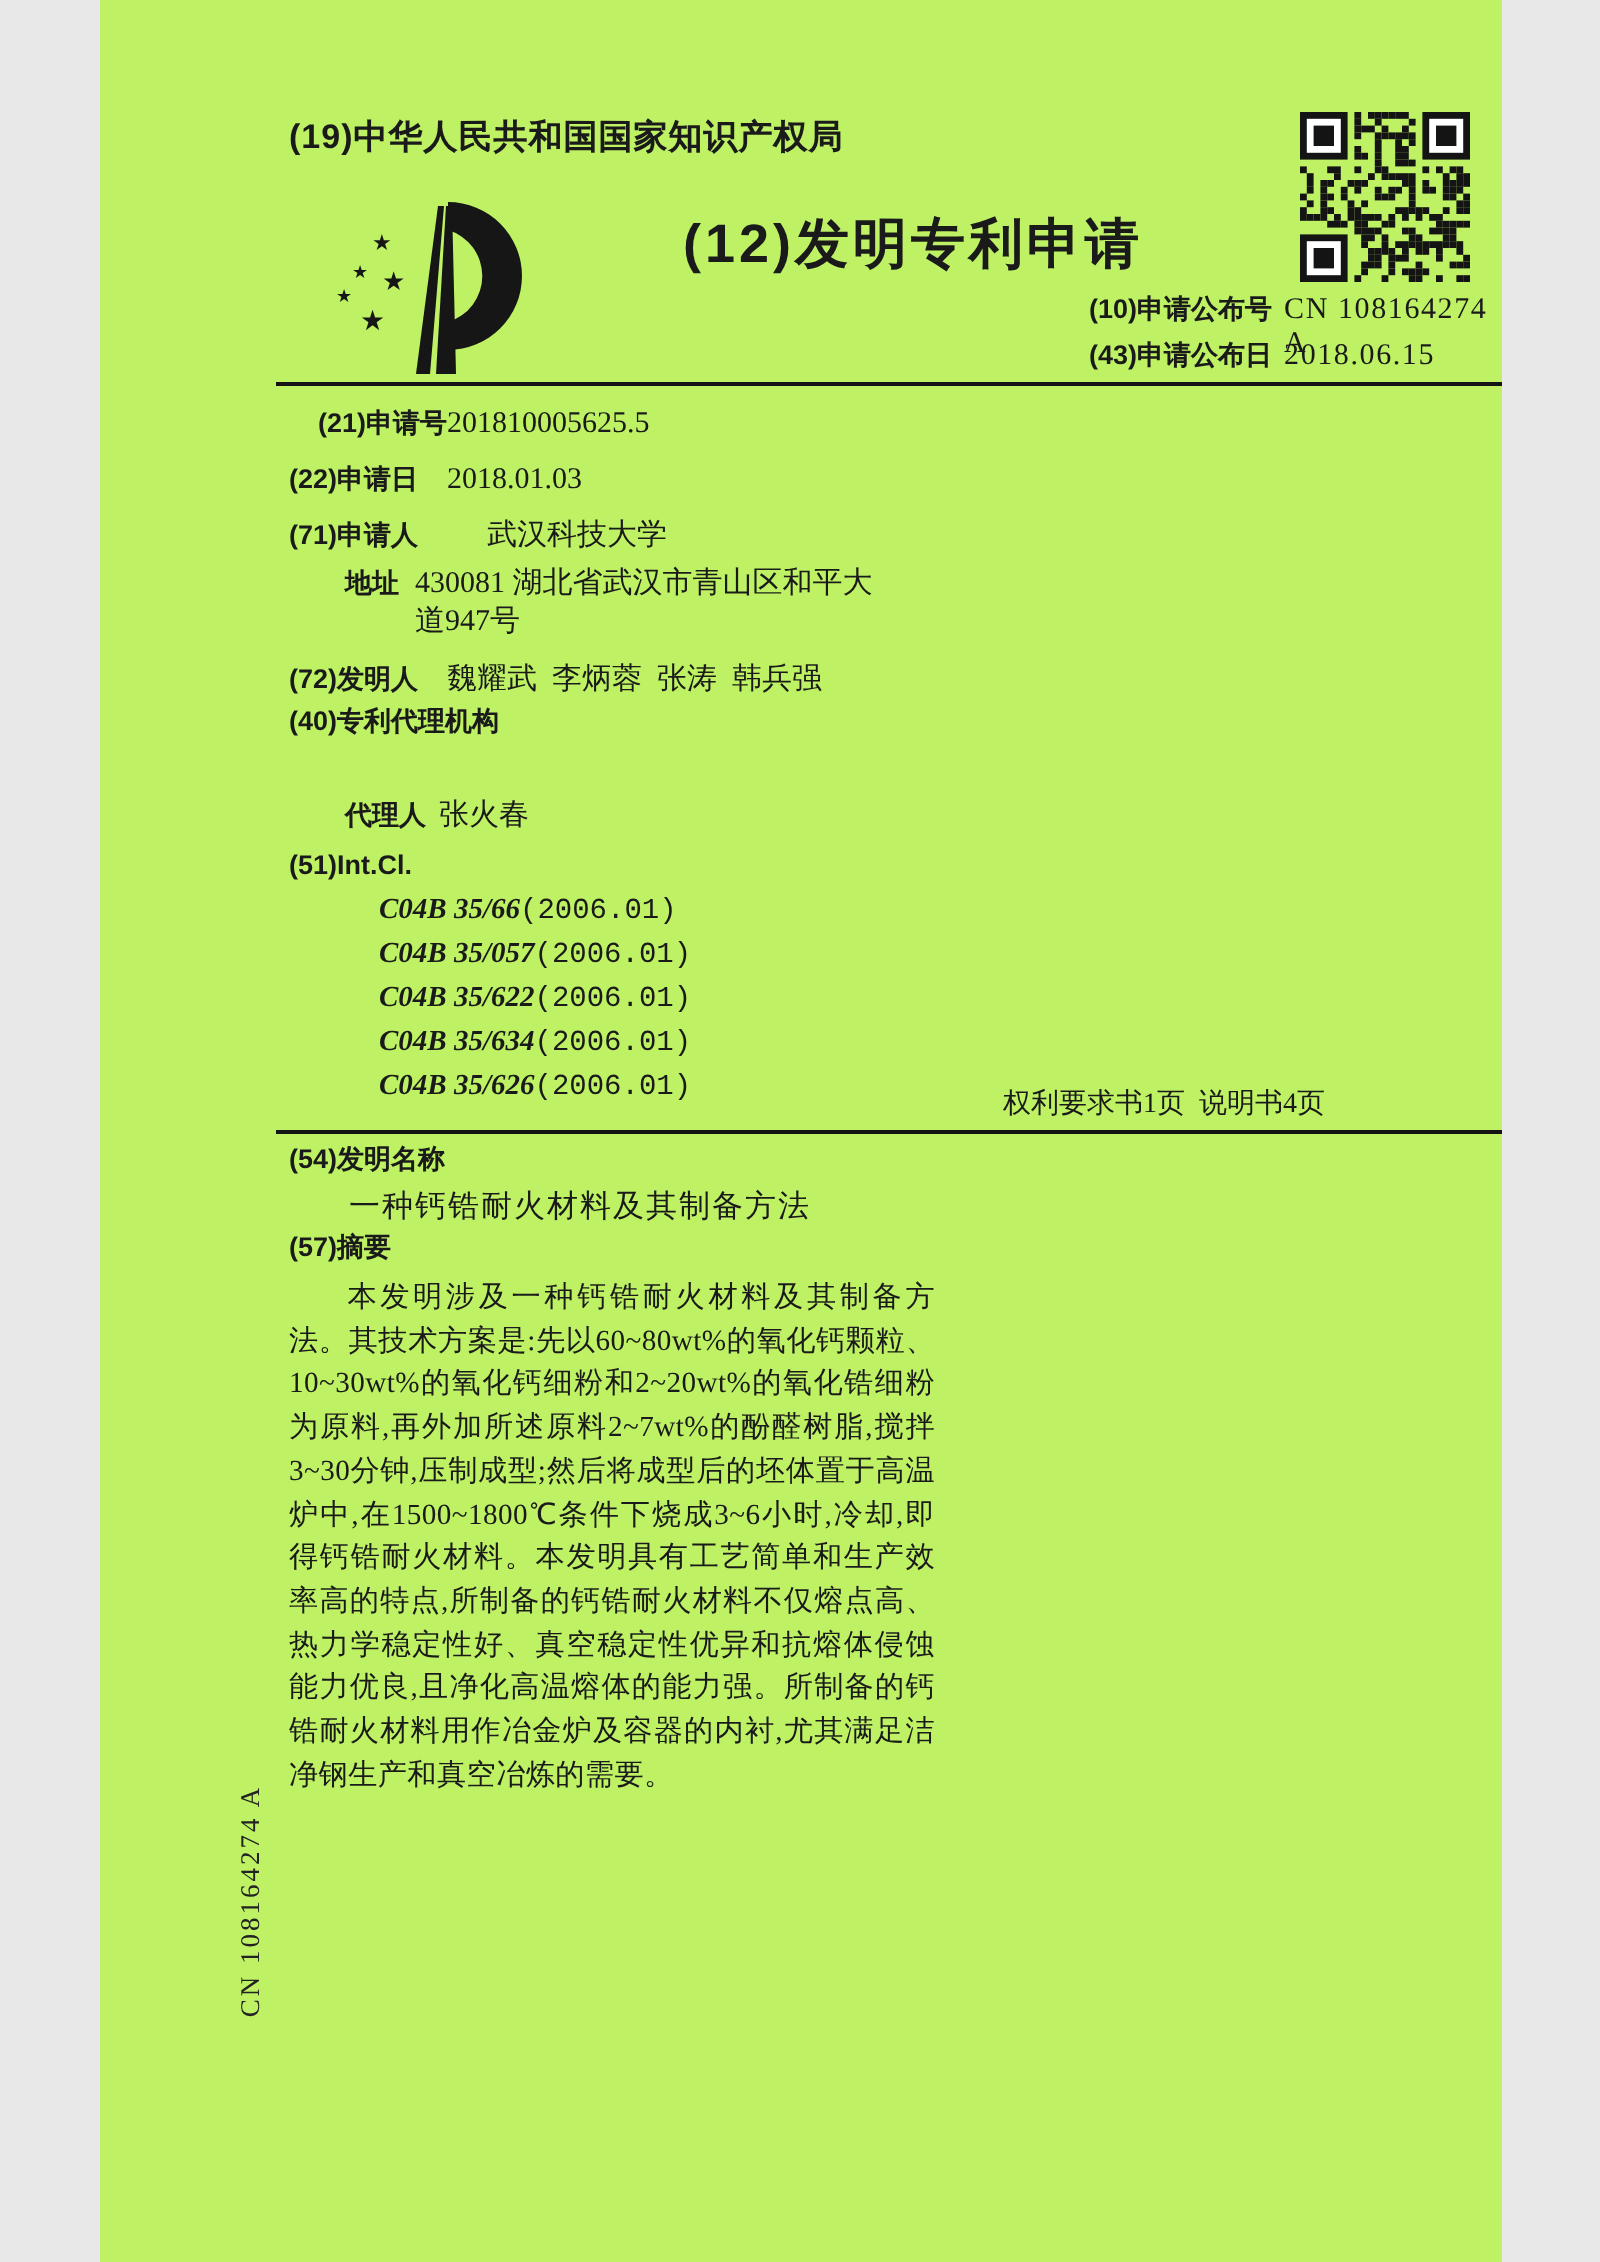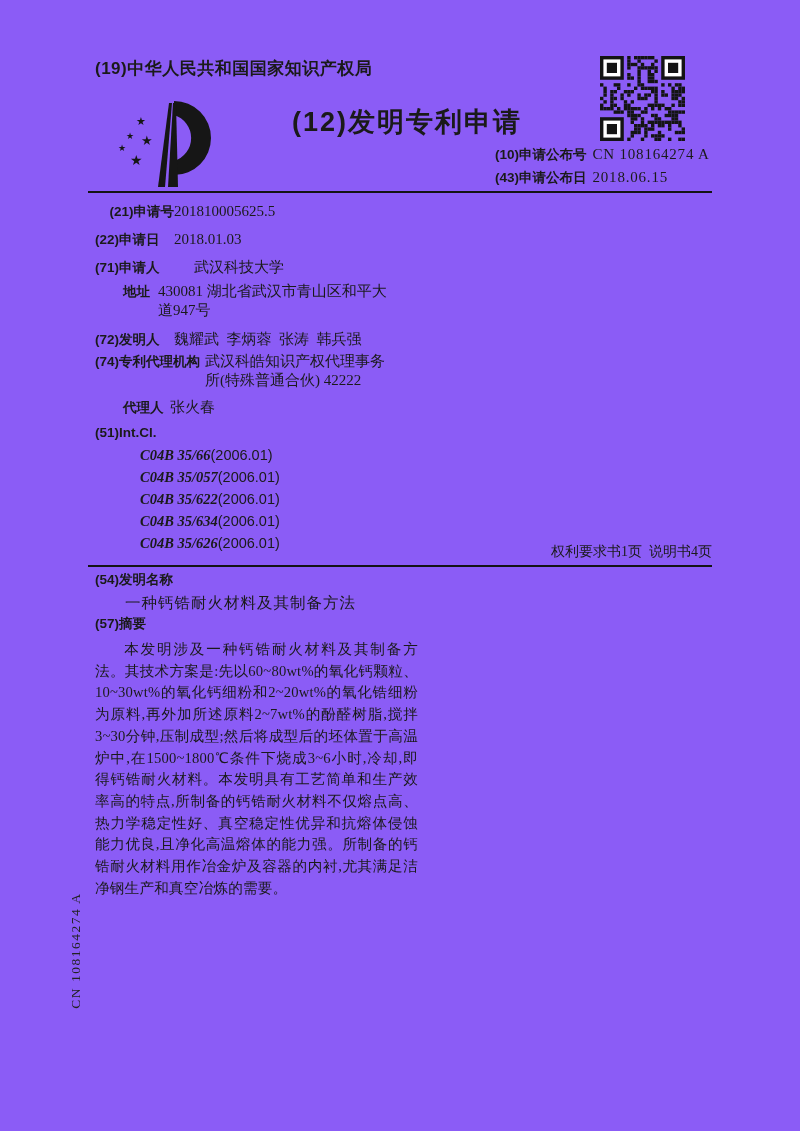--- a/index.html
+++ b/index.html
@@ -1,19 +1,19 @@
 <!DOCTYPE html>
 <html><head>
 <meta charset="utf-8">
 <style>
   * { margin:0; padding:0; box-sizing:border-box; }
   html,body { background:#e8e8e8; }
   .page {
-    position:relative; width:800px; height:1131px; margin:0 auto;
-    background:#8b5cf6; color:#1a1a1a; overflow:hidden;
+    position:relative; width:701px; height:1131px; margin:0 auto;
+    background:#bef264; color:#1a1a1a; overflow:hidden;
     font-family:"Liberation Serif", serif;
   }
   .abs { position:absolute; }
   .lbl { font-family:"Liberation Sans", sans-serif; font-weight:bold; font-size:13.5px; flex-shrink:0; }
   .val { font-family:"Liberation Serif", serif; font-size:15px; white-space:pre-wrap; }
   .row { position:absolute; left:95px; display:flex; align-items:baseline; }
 
   .office { left:95px; top:57px; font-family:"Liberation Sans", sans-serif; font-weight:bold; font-size:17px; letter-spacing:0.5px; }
   .logo { left:112px; top:97px; }
   .doc-type { left:292px; top:104px; font-family:"Liberation Sans", sans-serif; font-weight:bold; font-size:27px; letter-spacing:2px; }
@@ -29,21 +29,21 @@
   #raddr { top:282px; left:123px; }
   #r72 { top:330px; } #r74 { top:352px; }
   #ragent { top:398px; left:123px; }
   #r51 { top:425px; }
   .w-std { width:79px; } .w-74 { width:110px; } .w-addr { width:35px; } .w-agent { width:47px; }
   #raddr .val { width:240px; }
   #r74 .val { width:192px; }
 
   .intcl-item { position:absolute; left:140px; display:flex; align-items:baseline; font-size:14.5px; }
   .intcl-code { font-style:italic; font-weight:600; font-family:"Liberation Serif", serif; }
-  .intcl-ver { font-family:Liberation Sans, sans-serif; }
+  .intcl-ver { font-family:Liberation Mono, monospace; }
   #ic0{top:447px} #ic1{top:469px} #ic2{top:491px} #ic3{top:513px} #ic4{top:535px}
 
   .pages-info { position:absolute; right:88px; top:543px; font-size:14px; white-space:pre-wrap; }
 
   #lbl54 { left:95px; top:571px; }
   #title { left:125px; top:593px; font-size:15.5px; letter-spacing:1px; }
   #lbl57 { left:95px; top:615px; }
   .abstract {
     left:95px; top:639px; width:323px;
     font-size:14.6px; line-height:21.7px; text-align:justify; text-indent:2em;
@@ -326,22 +326,21 @@
     <span class="lbl w-addr">地址</span>
     <span class="val">430081 湖北省武汉市青山区和平大道947号</span>
   </div>
 
   <div class="row" id="r72">
     <span class="lbl w-std">(72)发明人</span>
     <span class="val">魏耀武  李炳蓉  张涛  韩兵强</span>
   </div>
 
   <div class="row" id="r74">
-    <span class="lbl w-74">(74)专利代理机构</span>
-    <span class="val">武汉科皓知识产权代理事务所(特殊普通合伙) 42222</span>
+    <span class="lbl w-74">(40)专利代理机构</span>
   </div>
 
   <div class="row" id="ragent">
     <span class="lbl w-agent">代理人</span>
     <span class="val">张火春</span>
   </div>
 
   <div class="row" id="r51">
     <span class="lbl">(51)Int.Cl.</span>
   </div>

